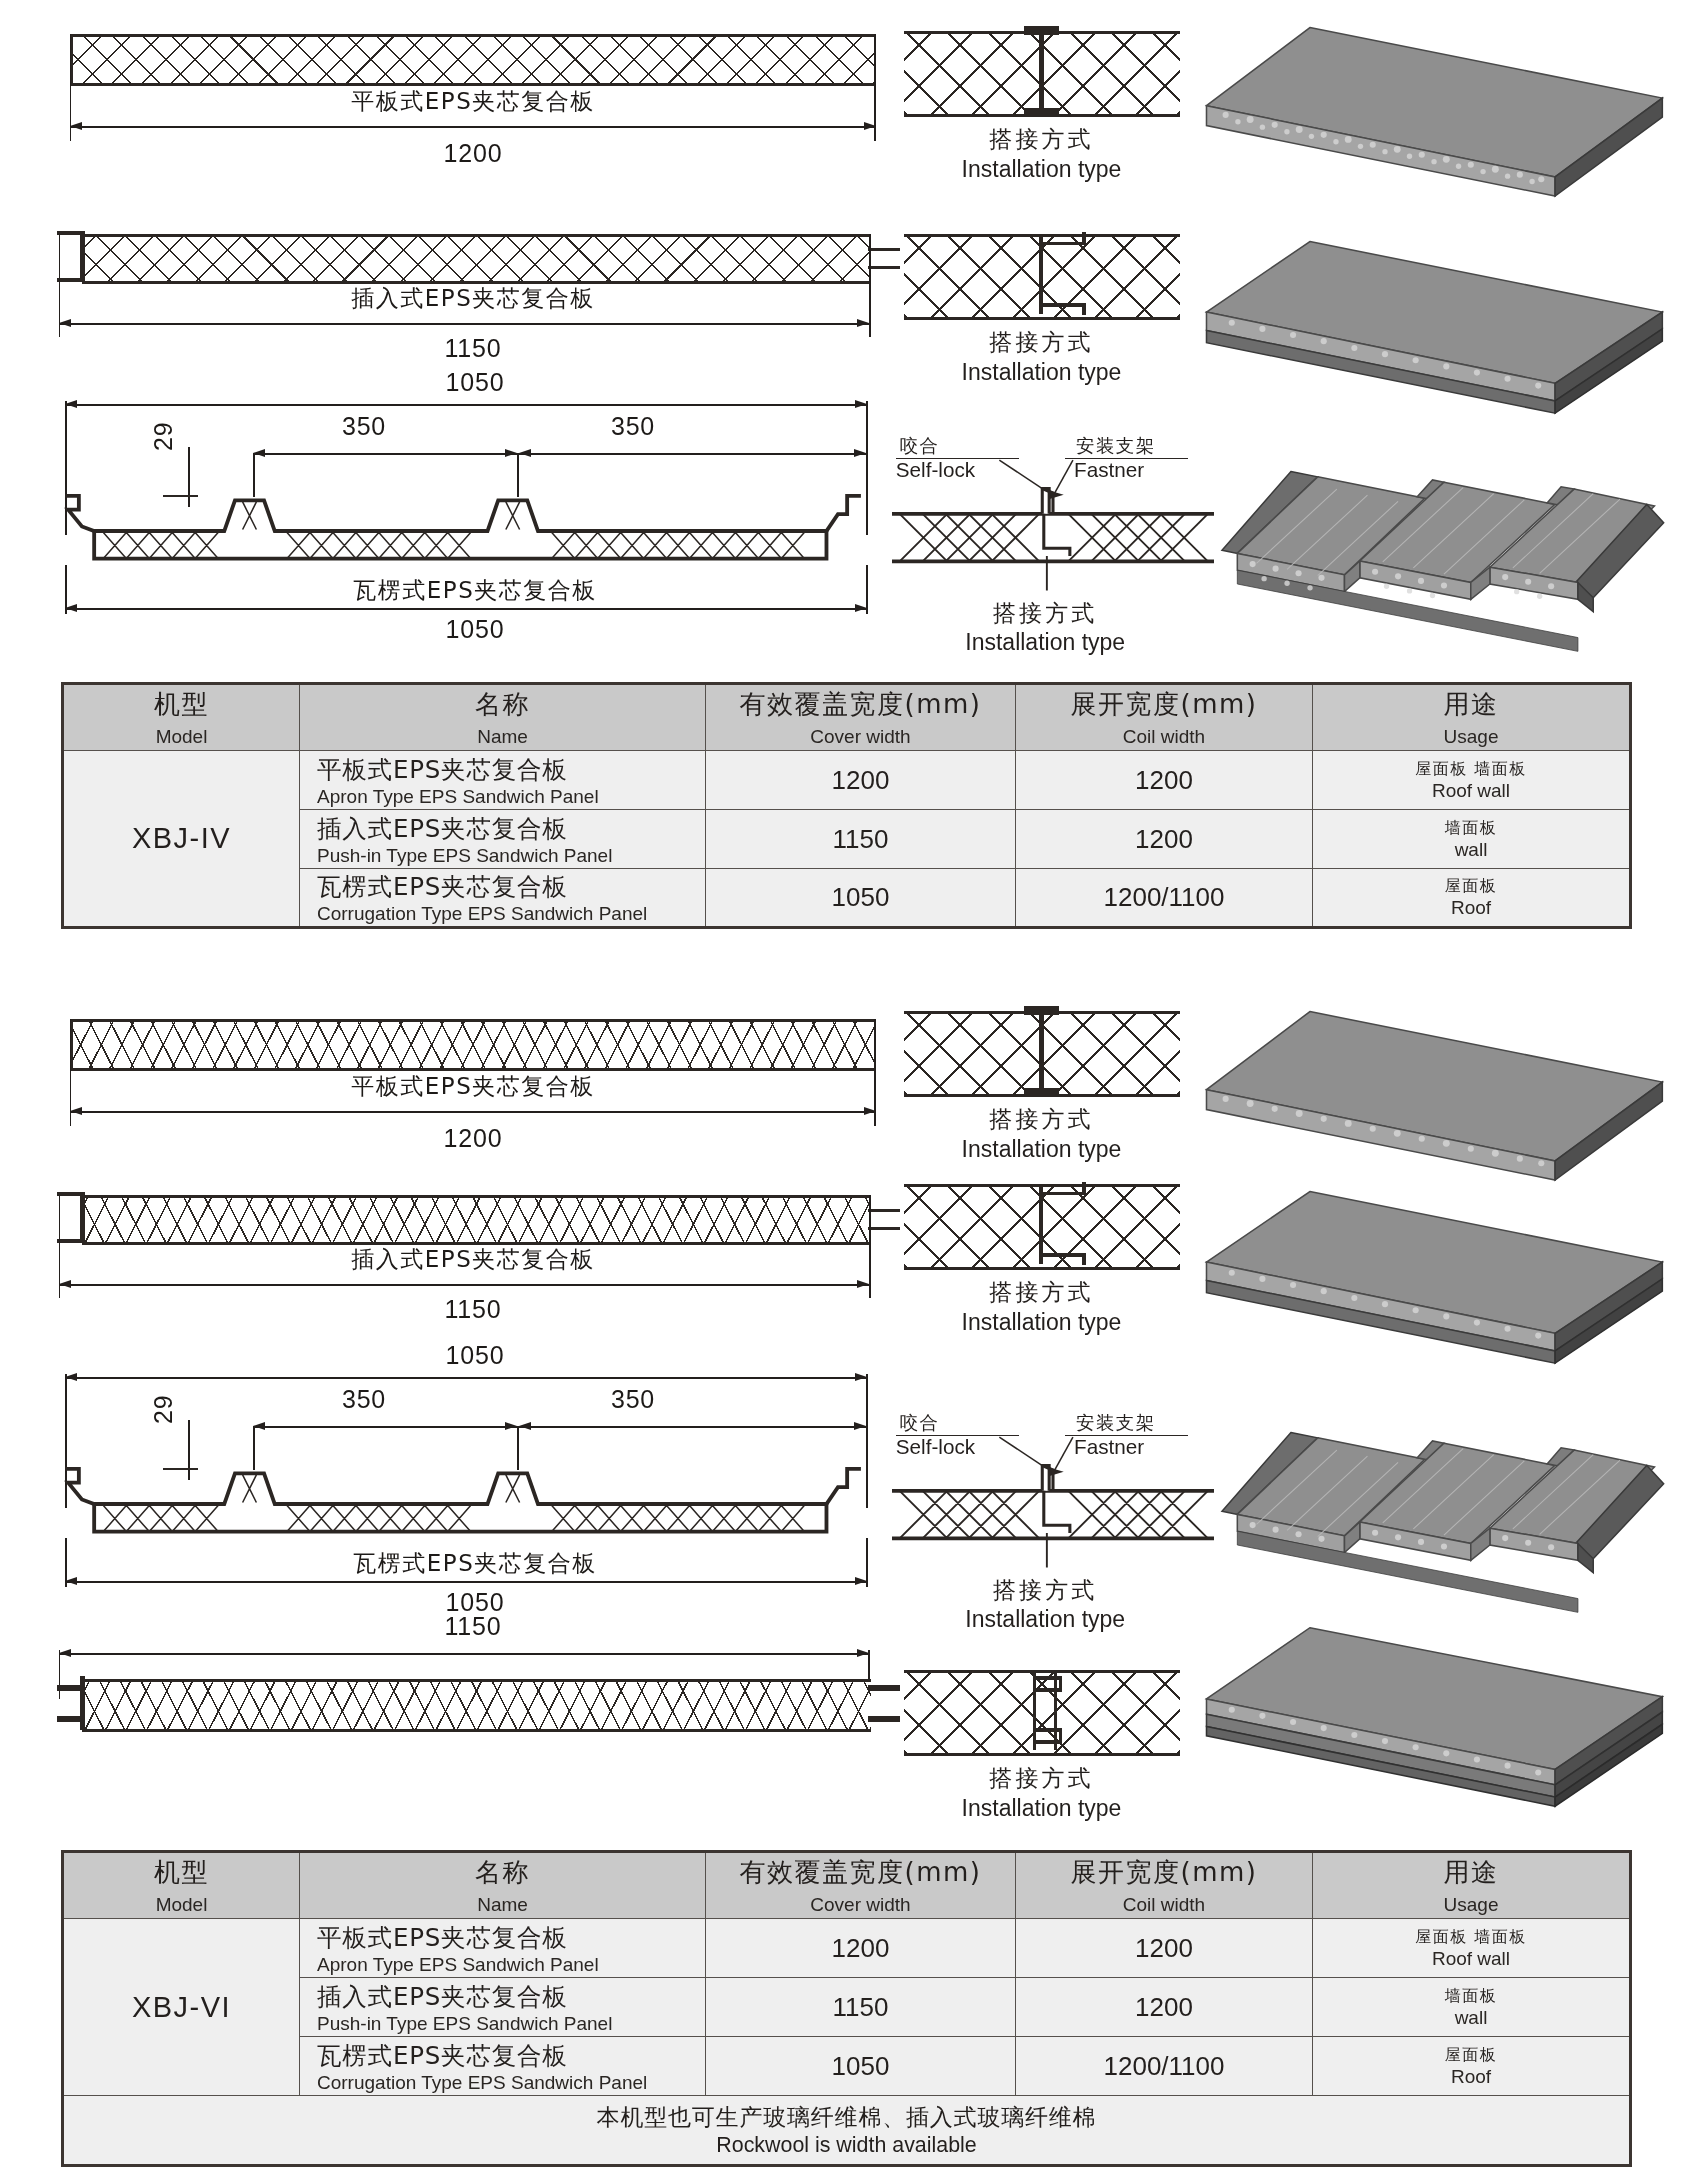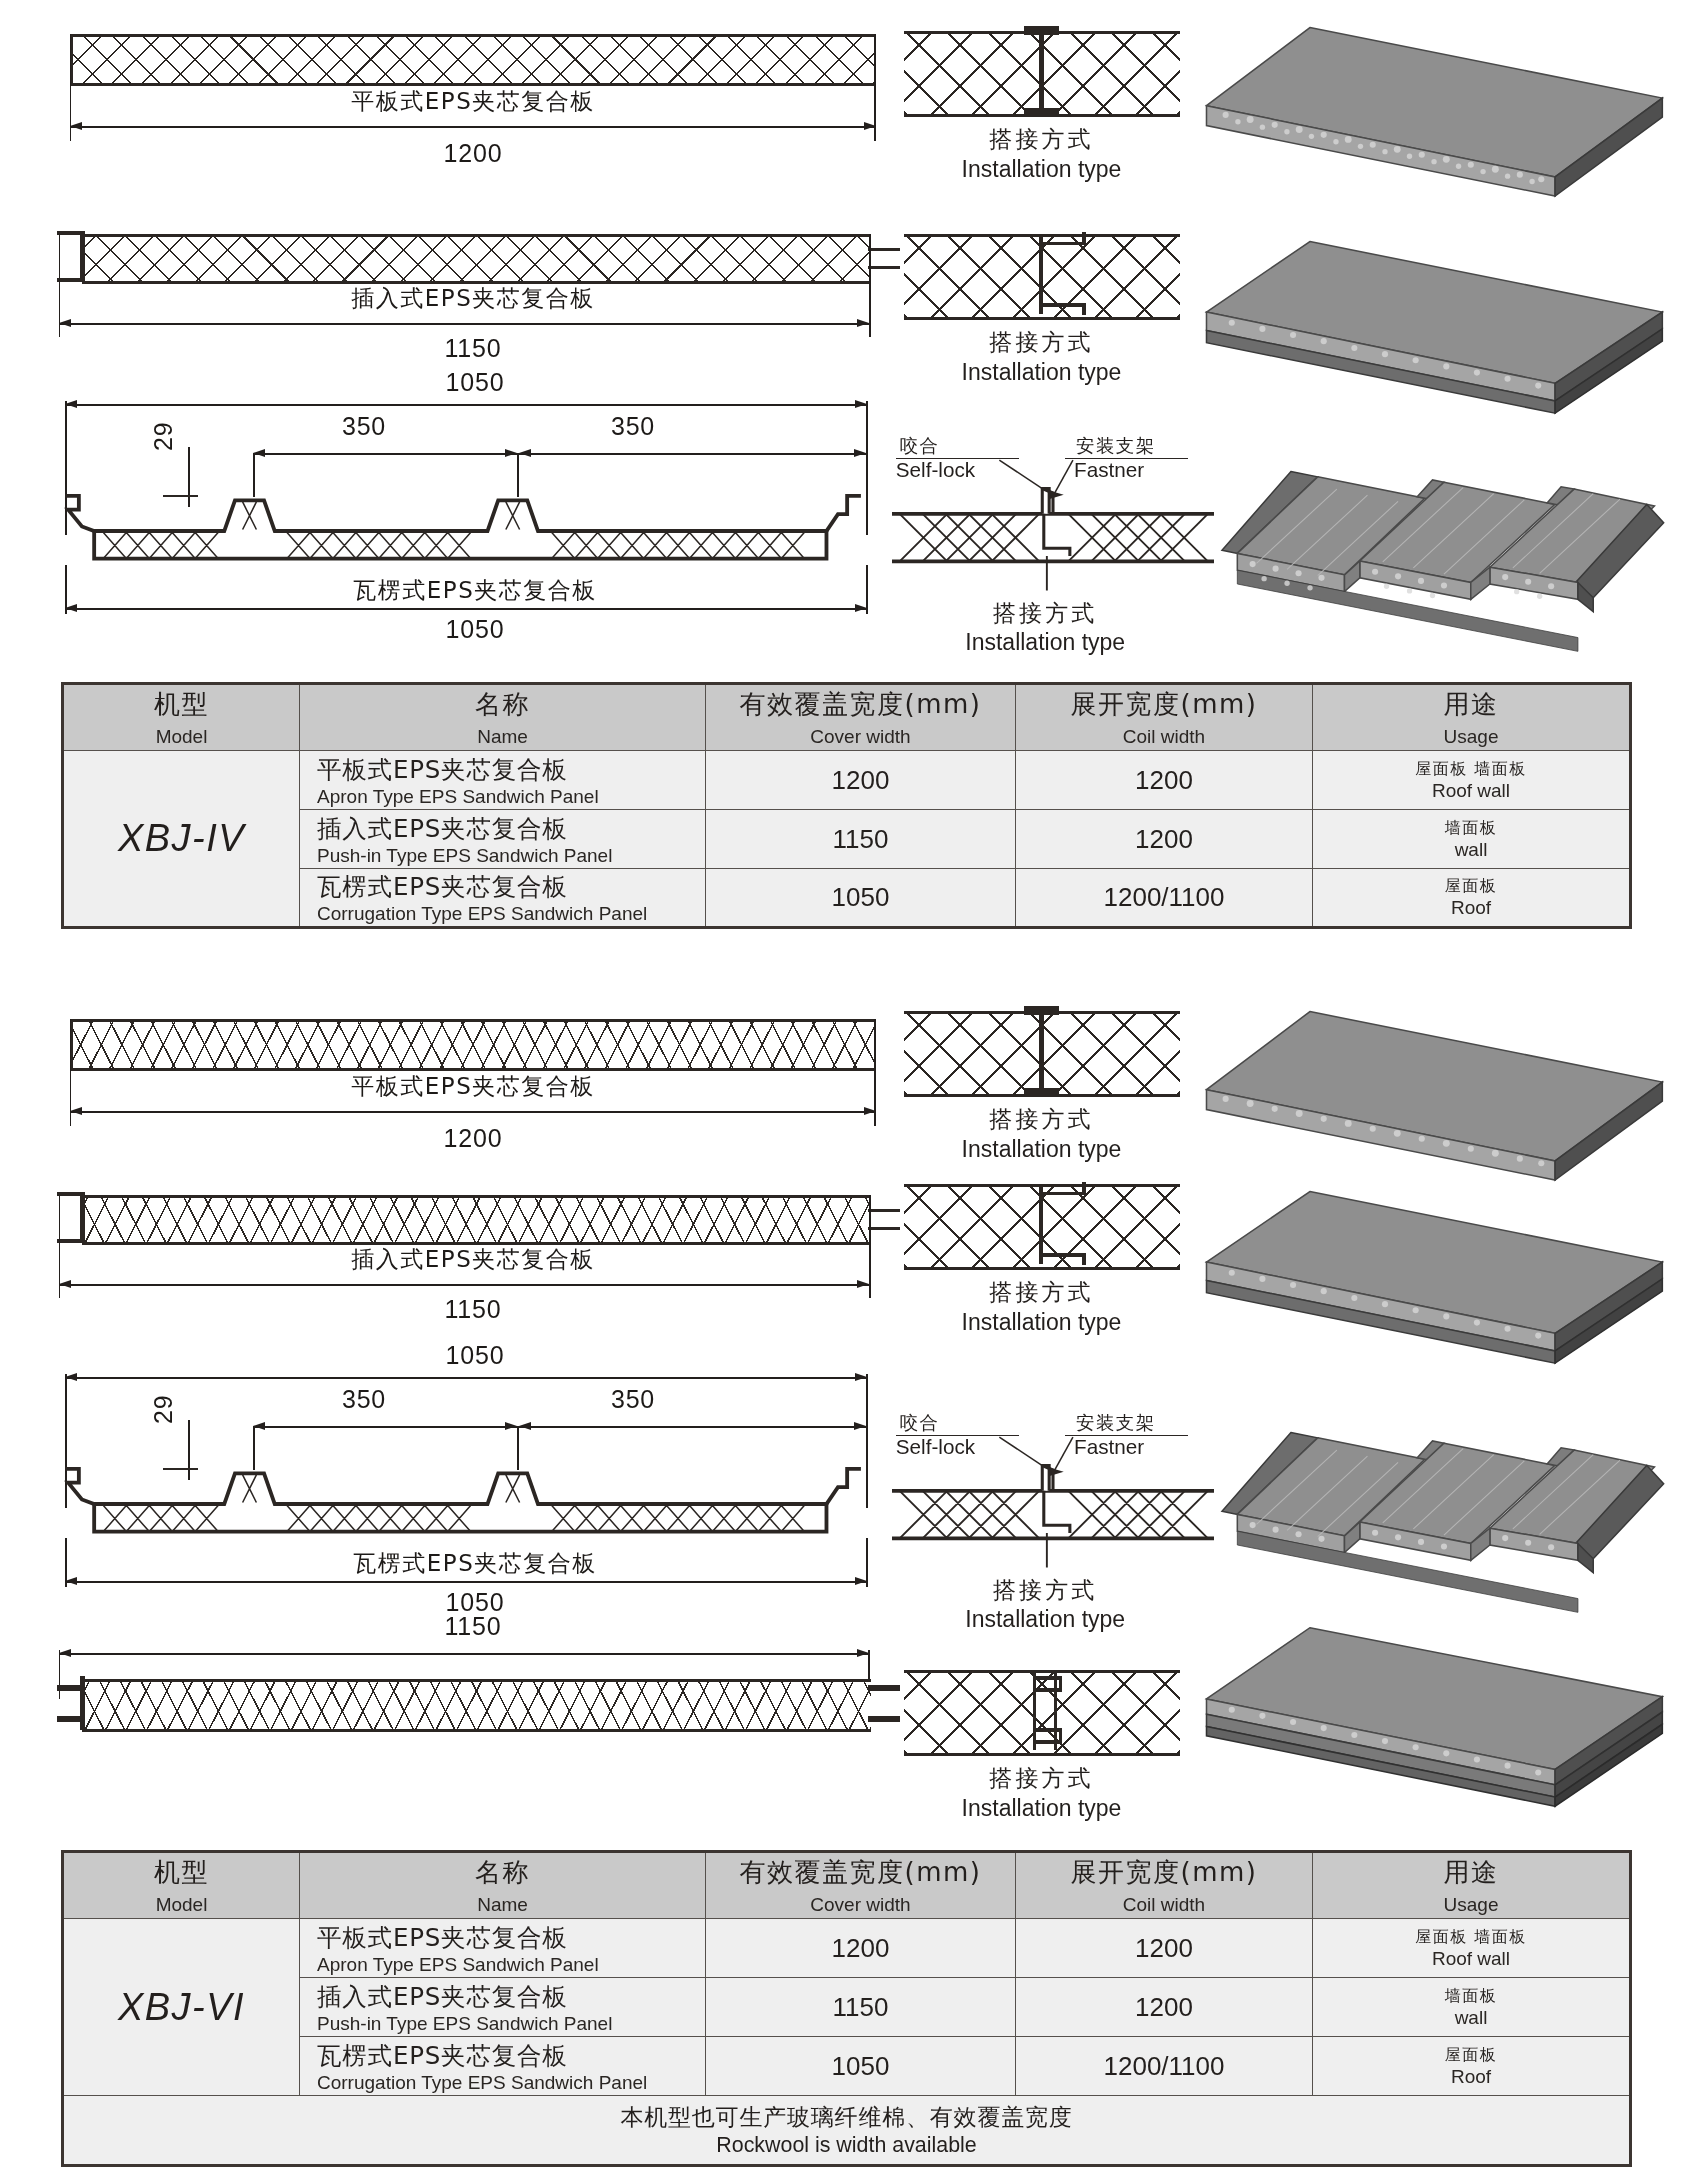--- a/index.html
+++ b/index.html
@@ -53,21 +53,21 @@
   
   .iso{position:absolute;}
 
   
   table.spec{position:absolute;border-collapse:collapse;table-layout:fixed;
      background:#efefef;border:3.1px solid #3c3531;}
   table.spec td,table.spec th{border:1.5px solid #55504c;padding:0;vertical-align:middle;text-align:center;}
   table.spec thead th{background:#c9c9c9;}
   .h-cn{font-family:"DejaVu Sans",sans-serif;font-size:26px;letter-spacing:1.5px;display:block;margin-bottom:3.1px;font-weight:normal;}
   .h-en{font-size:19px;display:block;color:#2a2623;font-weight:normal;}
-  .model-cell{font-size:38px;letter-spacing:1.5px;font-style:italic;}
+  .model-cell{font-size:29px;letter-spacing:1.5px;}
   .nm-cn{font-family:"DejaVu Sans",sans-serif;font-size:24.5px;letter-spacing:0.8px;display:block;text-align:left;padding-left:17px;}
   .nm-en{font-size:19px;display:block;text-align:left;padding-left:17px;color:#2a2623;}
   .val{font-size:26px;}
   .use-cn{font-family:"DejaVu Sans",sans-serif;font-size:16px;letter-spacing:1.5px;display:block;}
   .use-en{font-size:19px;display:block;color:#2a2623;}
   .note-cn{font-family:"DejaVu Sans",sans-serif;font-size:23px;letter-spacing:0.8px;display:block;}
   .note-en{font-size:21.4px;display:block;}
 </style>
 </head>
 <body>
@@ -680,19 +680,19 @@
       </td>
       <td class="val">1050</td>
       <td class="val">1200/1100</td>
       <td>
         <span class="use-cn">屋面板</span>
         <span class="use-en">Roof</span>
       </td>
     </tr>
     <tr style="height:70px;">
       <td colspan="5">
-        <span class="note-cn">本机型也可生产玻璃纤维棉、有效覆盖宽度</span>
+        <span class="note-cn">本机型也可生产玻璃纤维棉、插入式玻璃纤维棉</span>
         <span class="note-en">Rockwool is width available</span>
       </td>
     </tr>
   </tbody>
 </table>
 
 
 </body></html>

